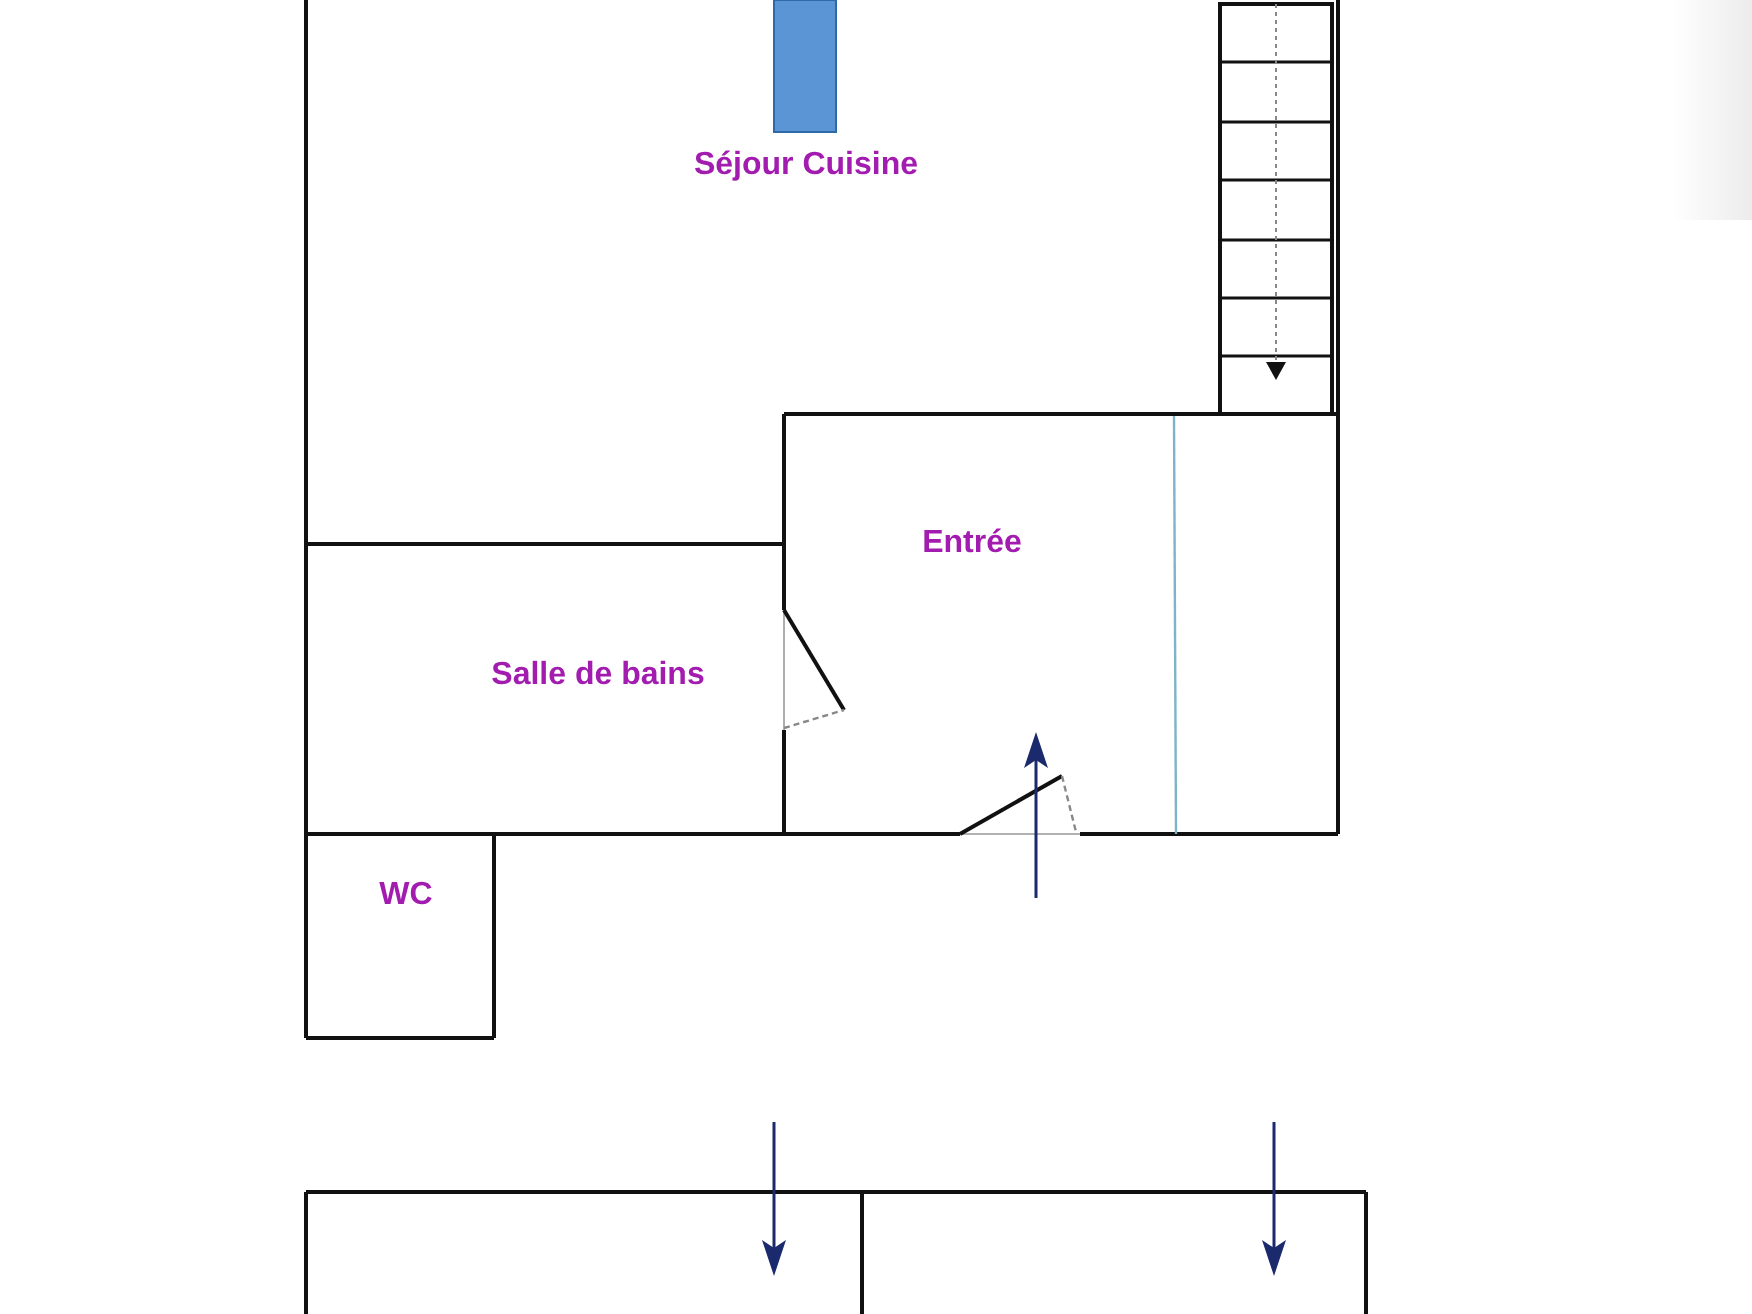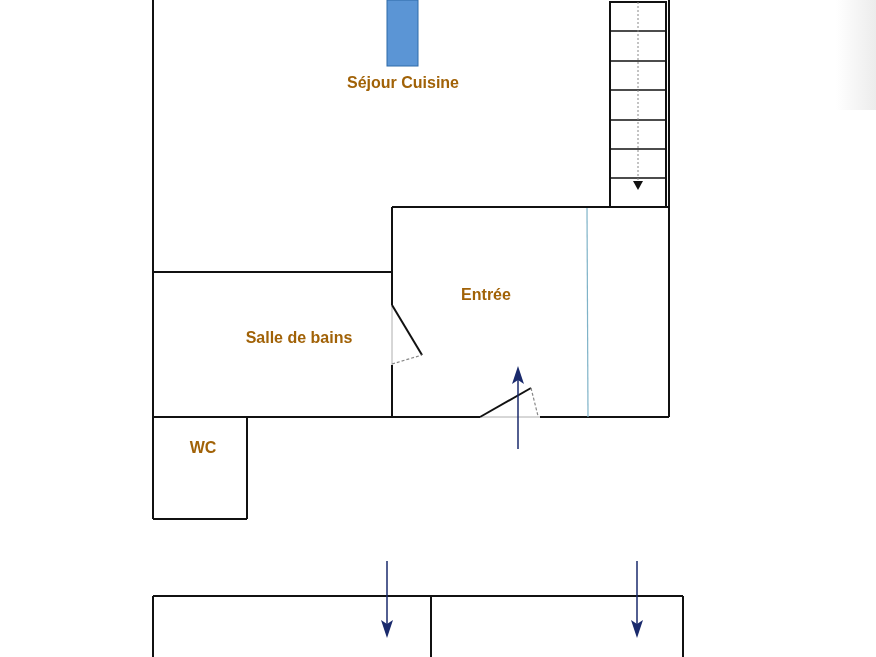--- a/index.html
+++ b/index.html
@@ -1,20 +1,20 @@
 <!DOCTYPE html>
 <html><head>
   <meta charset="utf-8">
   <style>
     html, body { margin: 0; padding: 0; background: #ffffff; }
     body { width: 876px; height: 657px; overflow: hidden; position: relative; font-family: "Liberation Sans", "DejaVu Sans", sans-serif; }
     #canvas { position: absolute; left: 0; top: 0; width: 876px; height: 657px; }
     .shade { position: absolute; right: 0; top: 0; width: 40px; height: 110px;
       background: linear-gradient(to right, rgba(255,255,255,0), rgba(228,228,228,0.7)); }
-    .label { position: absolute; font-weight: bold; font-size: 16px; color: #a16207; white-space: nowrap; transform: translate(-50%, -50%); }
+    .label { position: absolute; font-weight: bold; font-size: 16px; color: #a21caf; white-space: nowrap; transform: translate(-50%, -50%); }
     svg { position: absolute; left: 0; top: 0; }
   </style>
 </head>
 <body>
 
 <div id="canvas">
   <div class="shade"></div>
 
   <svg width="876" height="657" viewBox="0 0 876 657">
     <g fill="none" stroke="#111" stroke-width="2">
@@ -80,16 +80,16 @@
       <line x1="387" y1="561" x2="387" y2="628" stroke="#1a2a6c" stroke-width="1.5"></line>
       <polygon points="387,638 381,620 387,624 393,620" fill="#1a2a6c"></polygon>
     </g>
     <g>
       <line x1="637" y1="561" x2="637" y2="628" stroke="#1a2a6c" stroke-width="1.5"></line>
       <polygon points="637,638 631,620 637,624 643,620" fill="#1a2a6c"></polygon>
     </g>
   </svg>
 
   <div class="label" style="left:403px; top:83px;">Séjour Cuisine</div>
-  <div class="label" style="left:486px; top:272px;margin-top:23px;">Entrée</div>
+  <div class="label" style="left:486px; top:272px;">Entrée</div>
   <div class="label" style="left:259px; top:338px;margin-left:40px;">Salle de bains</div>
   <div class="label" style="left:203px; top:448px;">WC</div>
 </div>
 
 </body></html>

